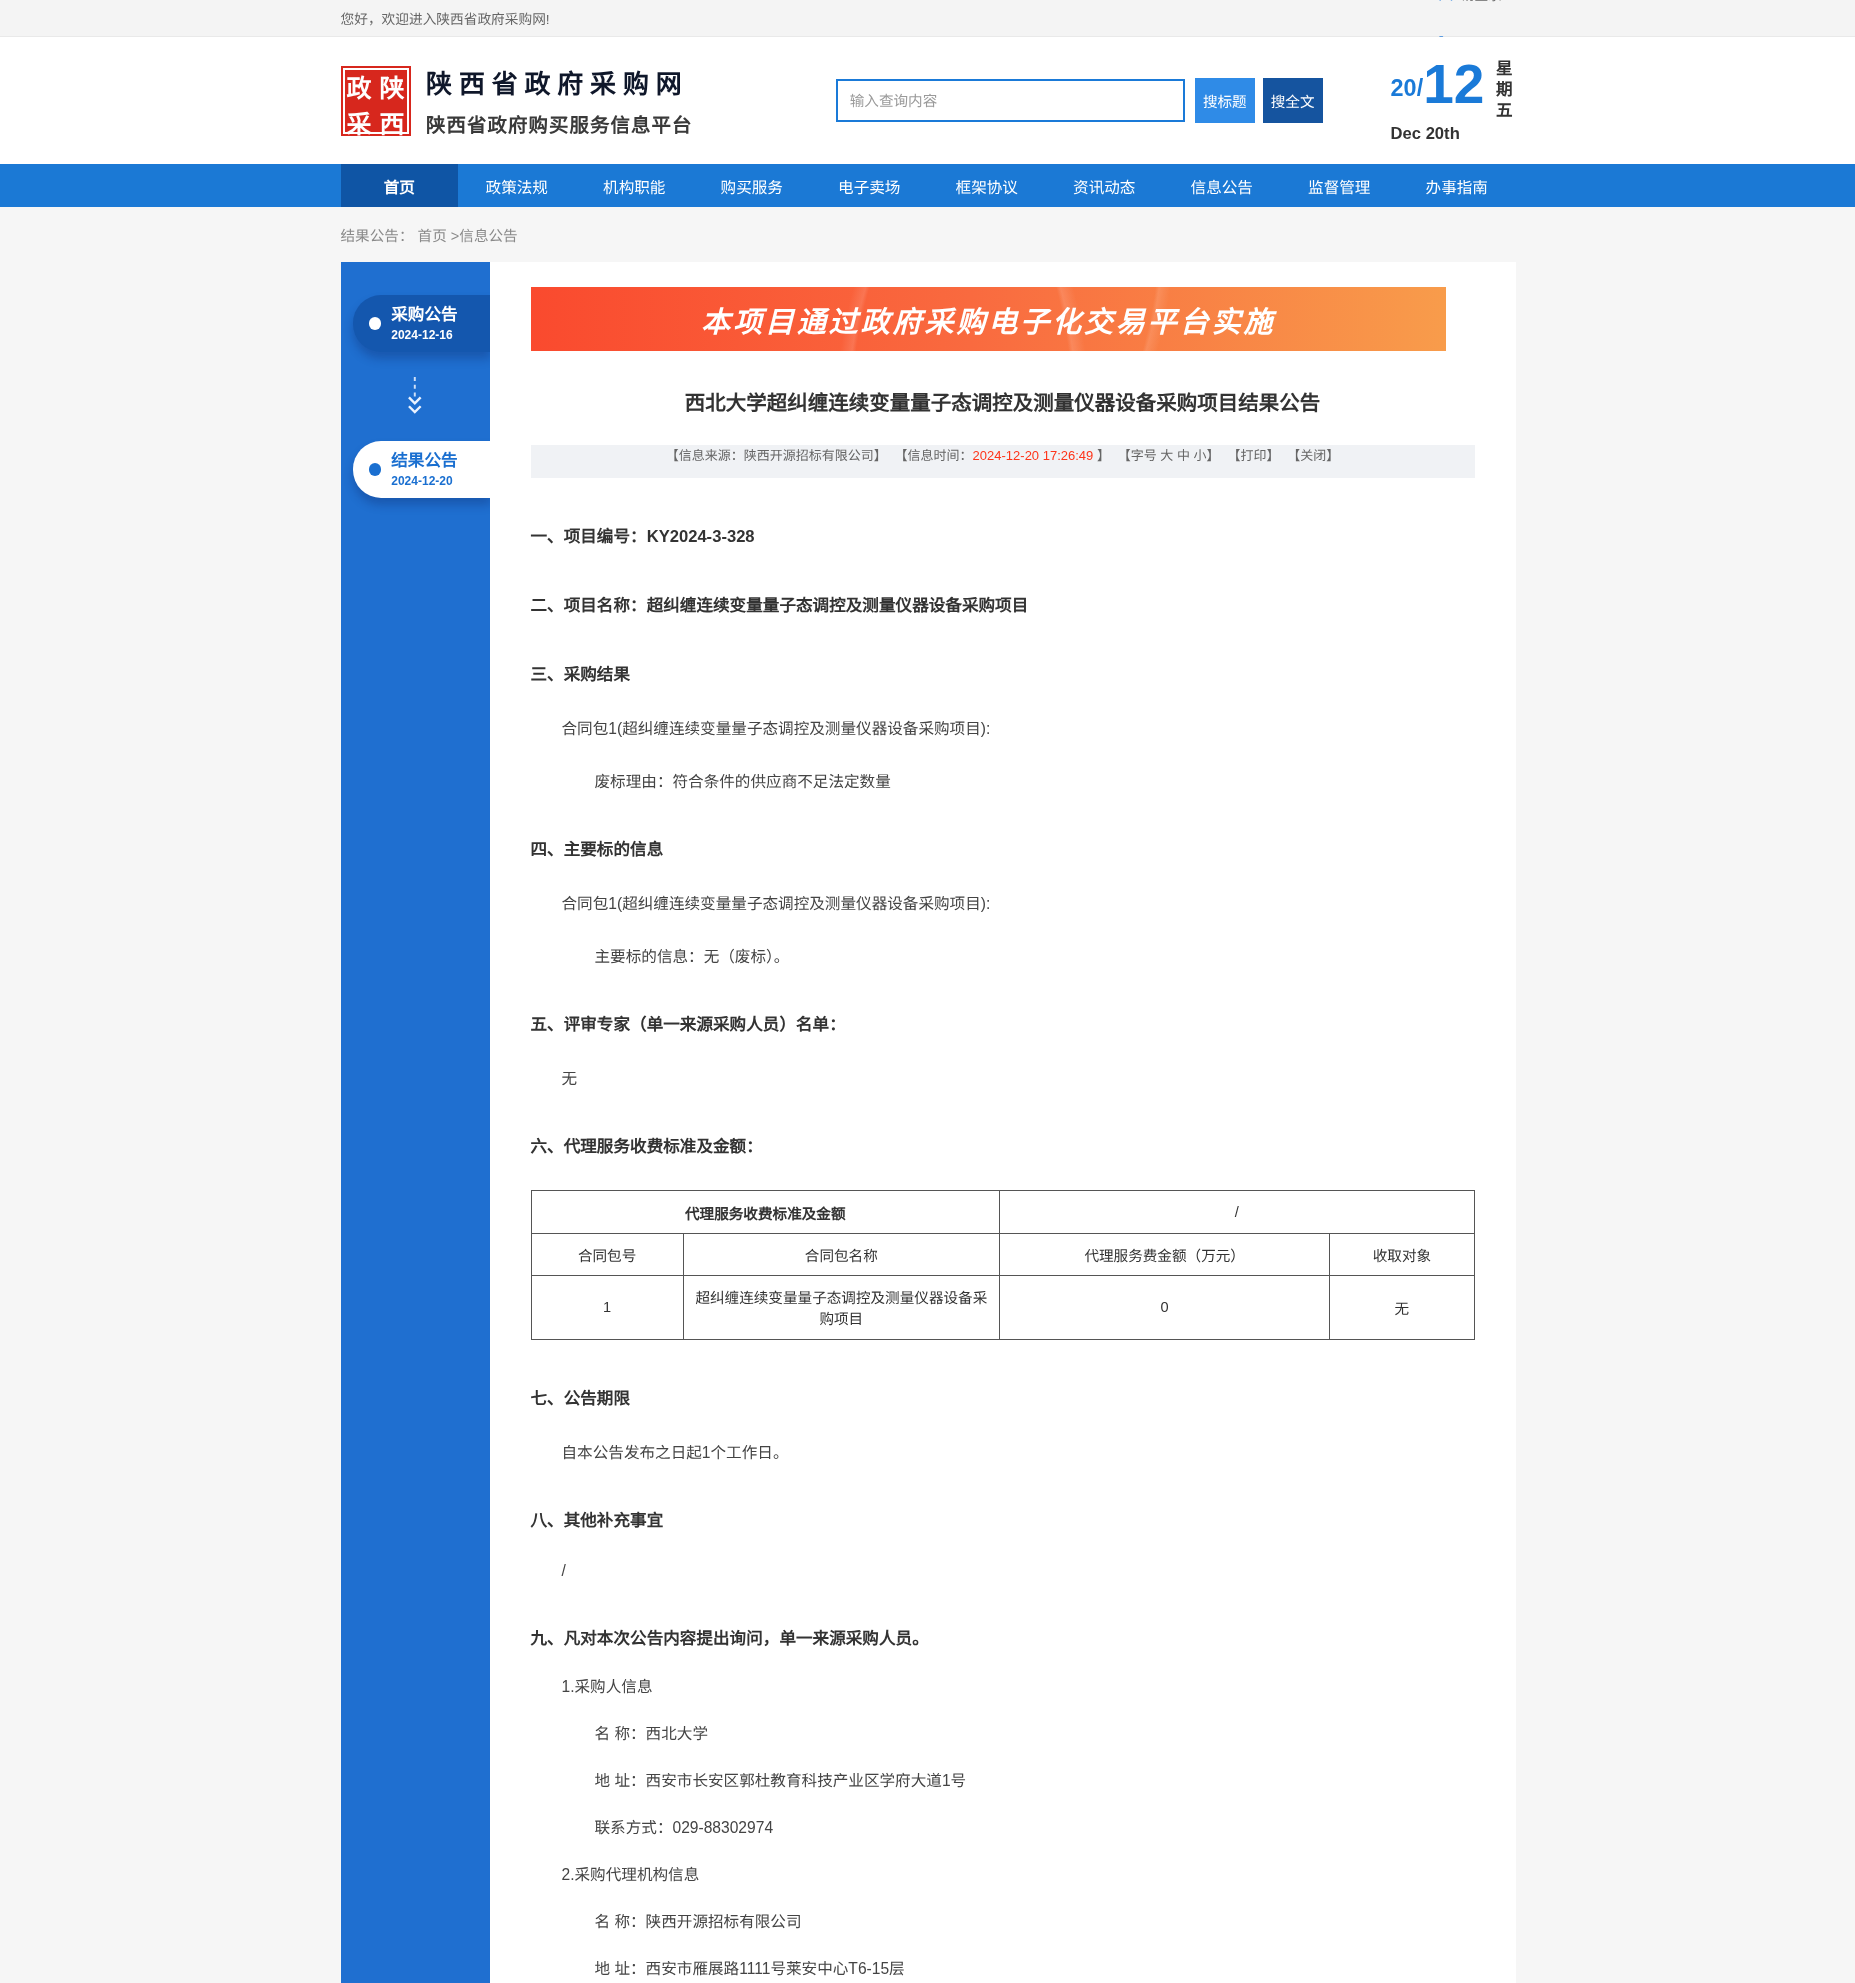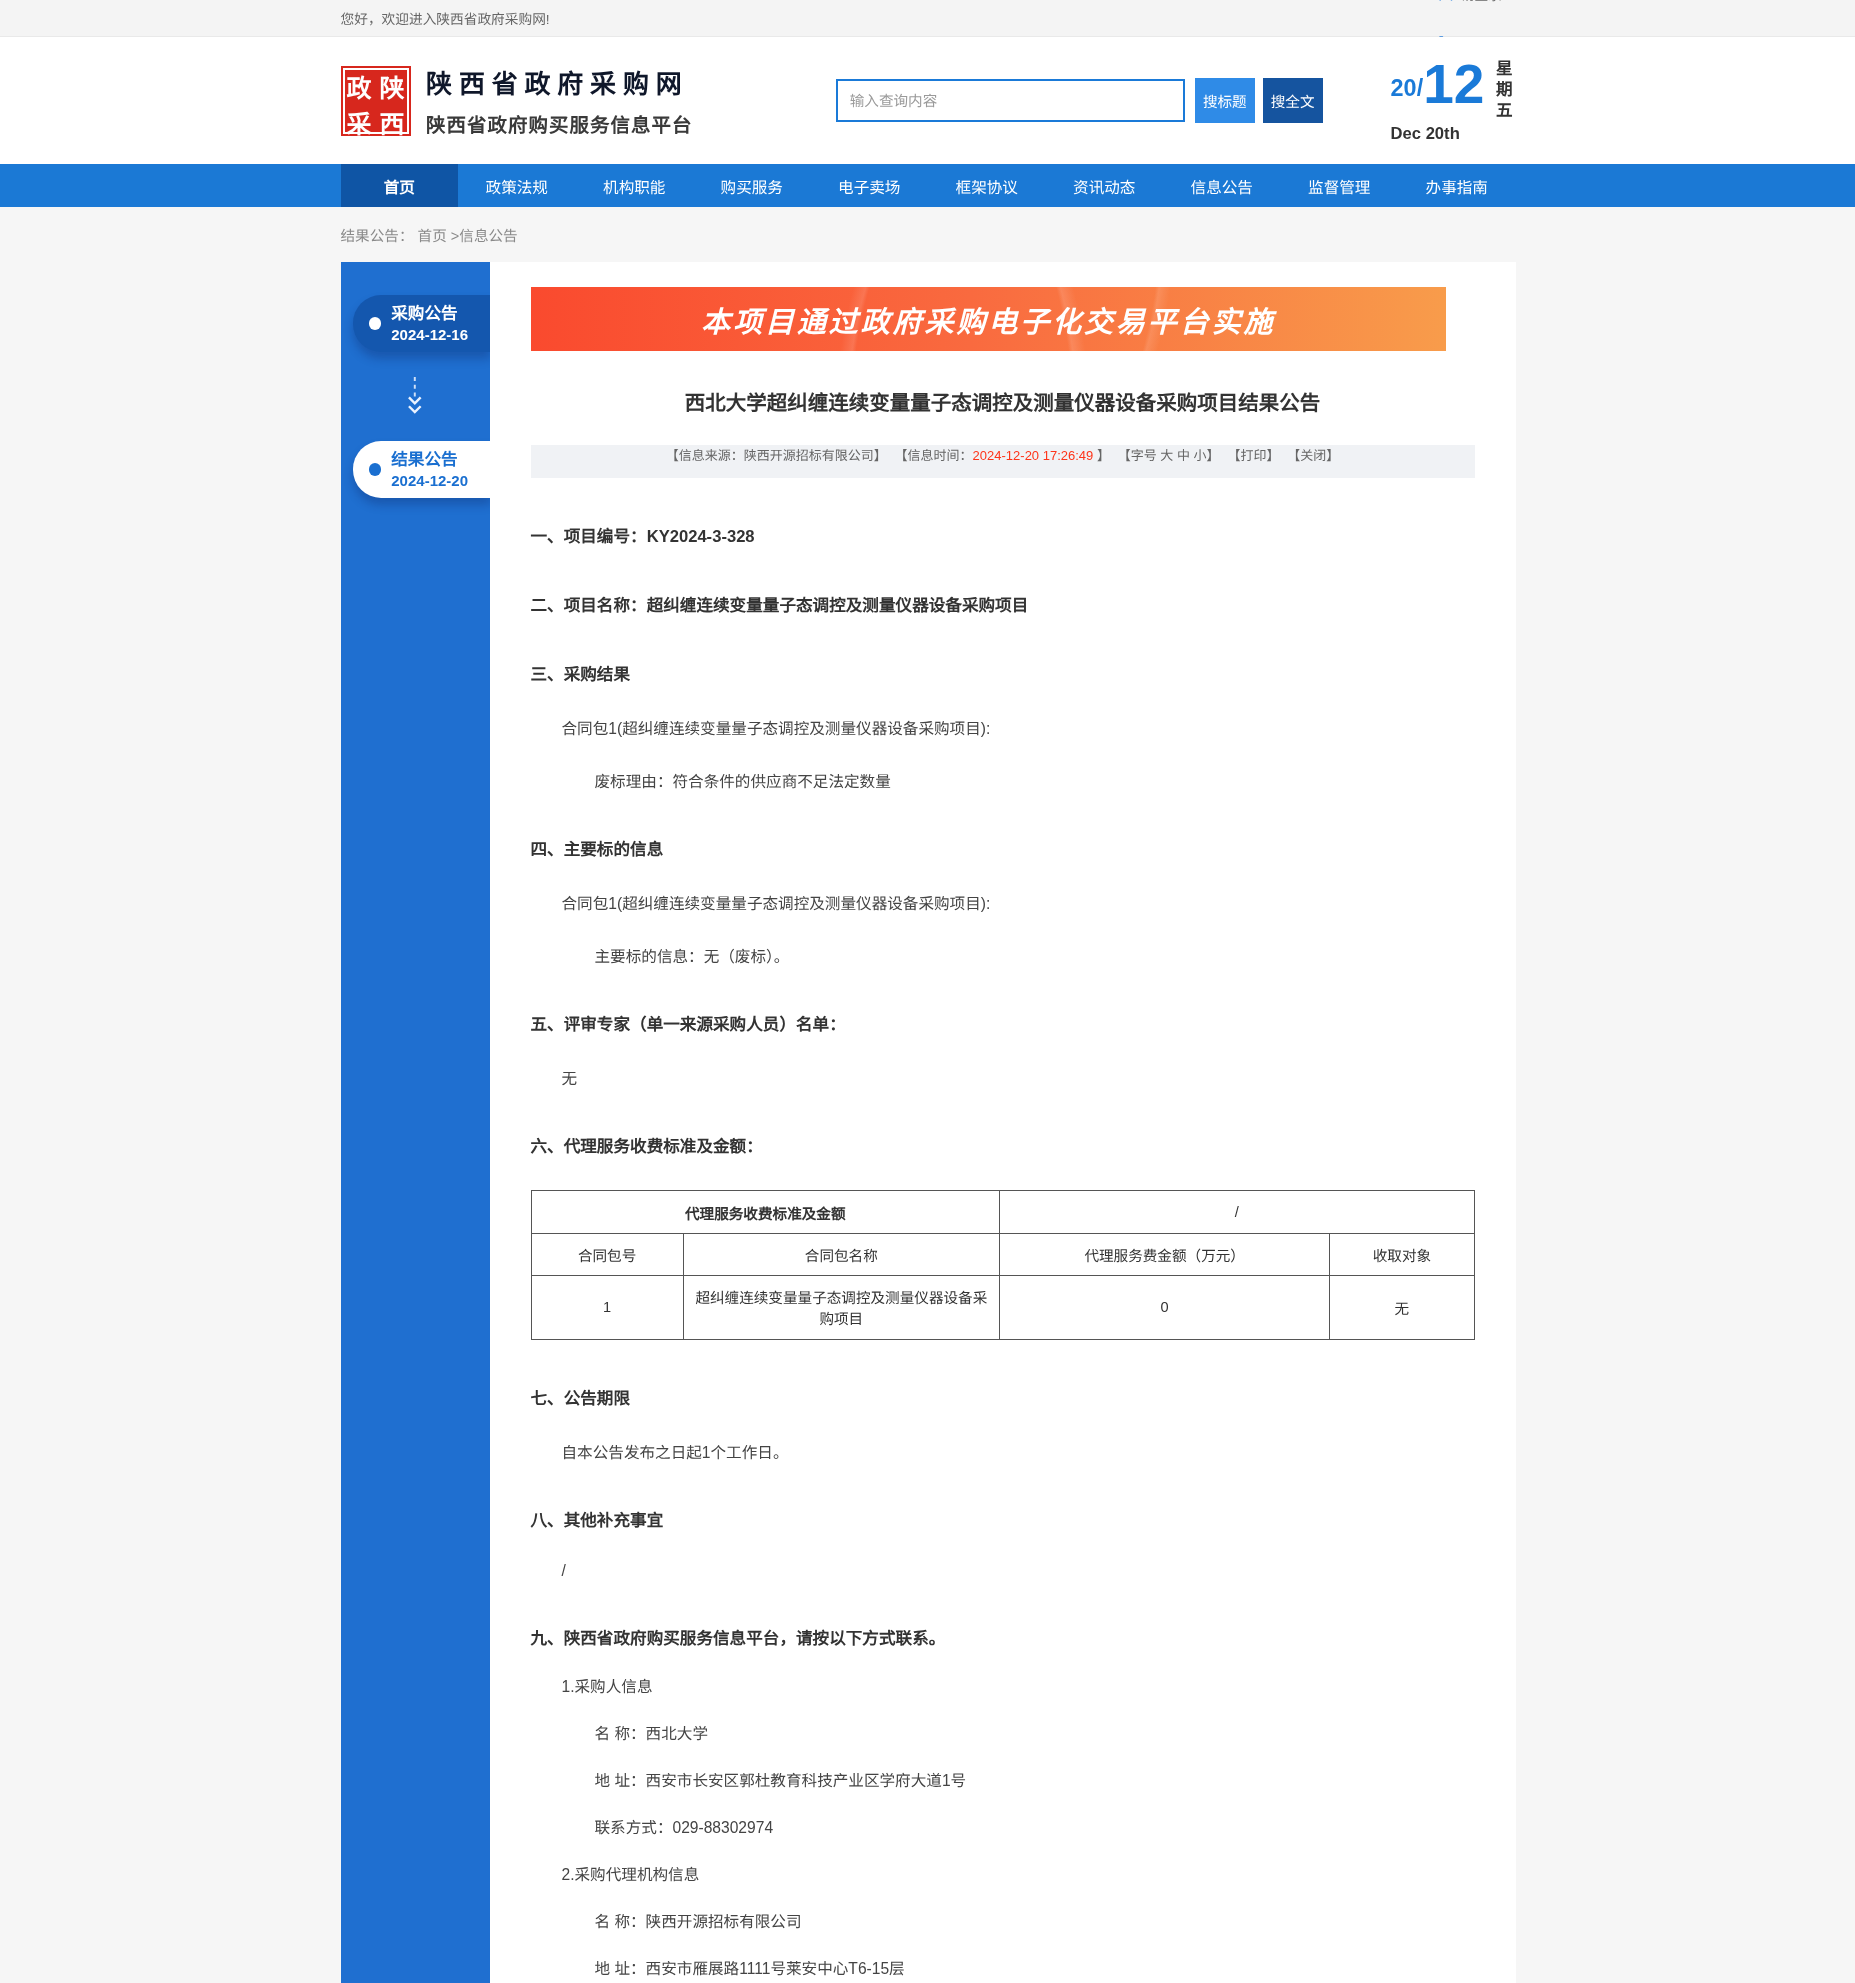--- a/index.html
+++ b/index.html
@@ -47,21 +47,21 @@
   .crumbbar .container { display:flex; align-items:center; height:100%; font-size:14.6px; color:#8a8a8a; }
   .crumbbar a { color:#8a8a8a; text-decoration:none; cursor:pointer; }
 
   
   .content { display:flex; align-items:stretch; min-height:1568px; margin-bottom:25px; }
   .sidebar { width:149px; background:#1f6fd0; flex:none; padding-top:33px; }
   .pill { width:138px; margin-left:12.7px; height:57px; border-radius:28px 0 0 28px; display:flex; align-items:center;
           padding-left:15.6px; gap:9.8px; box-shadow:0 6.8px 9.8px rgba(10,30,90,.28); cursor:pointer; }
   .pill .dot { width:12.7px; height:12.7px; border-radius:50%; flex:none; }
   .pill .pt { font-size:16.6px; font-weight:bold; line-height:1.2; }
-  .pill .pd { font-size:15px; font-weight:bold; margin-top:2.9px; }
+  .pill .pd { font-size:12px; font-weight:bold; margin-top:2.9px; }
   .pill-blue { background:#1457ae; color:#fff; }
   .pill-blue .dot { background:#fff; }
   .pill-white { background:#fff; color:#1a6fd0; }
   .pill-white .dot { background:#1a6fd0; }
   .side-arrow { display:flex; justify-content:center; margin:25px 0; }
 
   .main { flex:1; background:#fff; }
   .art { padding:25px 41px 68px; }
   .banner { height:64px; width:97%; position:relative; overflow:hidden; display:flex; align-items:center; justify-content:center;
             background:linear-gradient(90deg,#fa4a2e 0%,#f96a3f 48%,#f89c4b 100%); margin-bottom:35px; }
@@ -265,21 +265,21 @@
           <div class="sec-h">七、公告期限</div>
           <p class="ind1">自本公告发布之日起1个工作日。</p>
         </div>
 
         <div class="sec">
           <div class="sec-h">八、其他补充事宜</div>
           <p class="ind1">/</p>
         </div>
 
         <div class="sec sec9">
-          <div class="sec-h">九、陕西省政府购买服务信息平台，请按以下方式联系。</div>
+          <div class="sec-h">九、凡对本次公告内容提出询问，单一来源采购人员。</div>
           <p class="ind1">1.采购人信息</p>
           <p class="ind2">名 称：西北大学</p>
           <p class="ind2">地 址：西安市长安区郭杜教育科技产业区学府大道1号</p>
           <p class="ind2">联系方式：029-88302974</p>
           <p class="ind1">2.采购代理机构信息</p>
           <p class="ind2">名 称：陕西开源招标有限公司</p>
           <p class="ind2">地 址：西安市雁展路1111号莱安中心T6-15层</p>
 
         </div>
 

